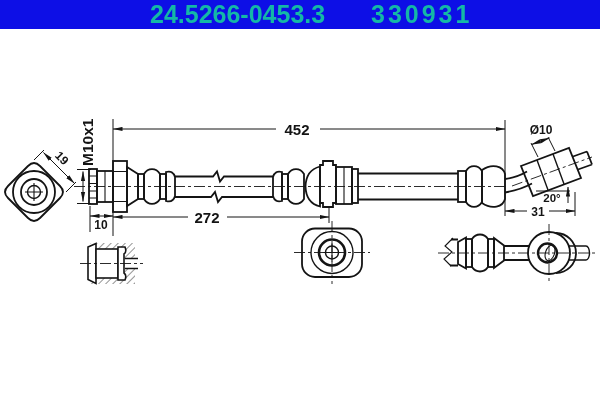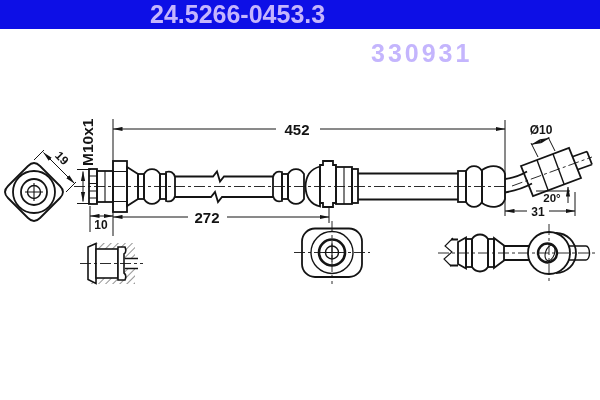--- a/index.html
+++ b/index.html
@@ -1,22 +1,22 @@
 <!DOCTYPE html>
 <html><head>
 <meta charset="utf-8">
 <style>
   html,body{margin:0;padding:0;background:#fff;}
   #stage{position:relative;width:600px;height:400px;background:#fff;overflow:hidden;
          font-family:"Liberation Sans",sans-serif;}
   #header-bar{position:absolute;left:0;top:0;width:600px;height:29px;background:#0d0fe6;}
-  #header-bar .htxt{position:absolute;top:1px;color:#c4b5fd;font-weight:bold;font-size:25px;
+  #header-bar .htxt{position:absolute;top:1px;color:#14b8a6;font-weight:bold;font-size:25px;
          line-height:27px;white-space:nowrap;}
   #pn{left:150px;}
-  #ref{left:371px;letter-spacing:3px;margin-top:39px;}
+  #ref{left:371px;letter-spacing:3px;}
   svg{position:absolute;left:0;top:0;}
   .s  {stroke:#141414;fill:none;stroke-width:1.8;}
   .s2 {stroke:#141414;fill:none;stroke-width:1.4;}
   .thin{stroke:#141414;fill:none;stroke-width:1.1;}
   .dim{stroke:#141414;fill:none;stroke-width:1;}
   .cl {stroke:#141414;fill:none;stroke-width:0.9;stroke-dasharray:11 3 3 3;}
   .wh {fill:#ffffff;stroke:#141414;stroke-width:1.6;}
   text{fill:#141414;font-family:"Liberation Sans",sans-serif;font-weight:bold;}
   .big{font-size:15px;}
   .med{font-size:12px;}

